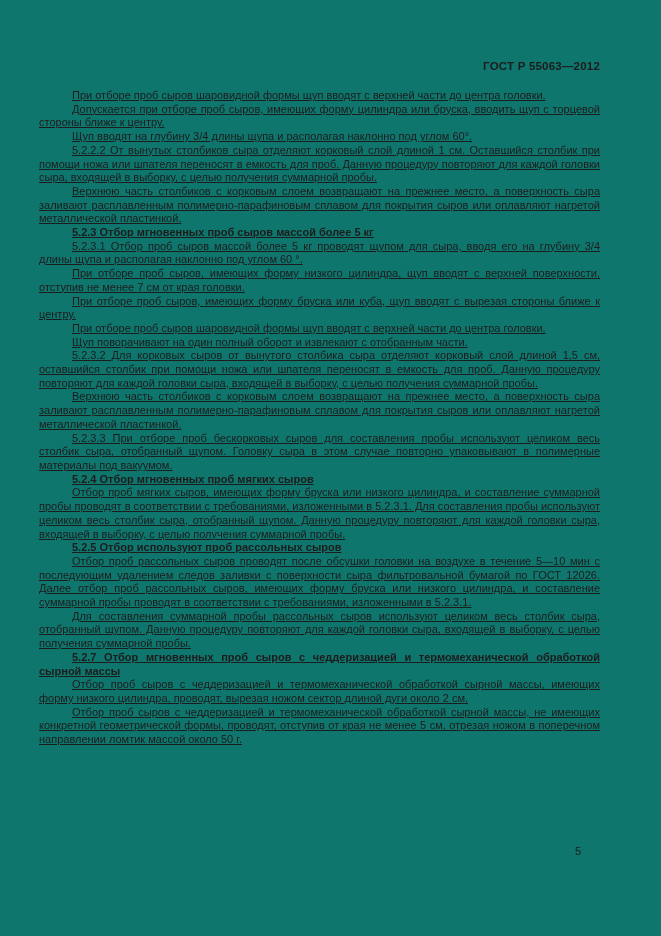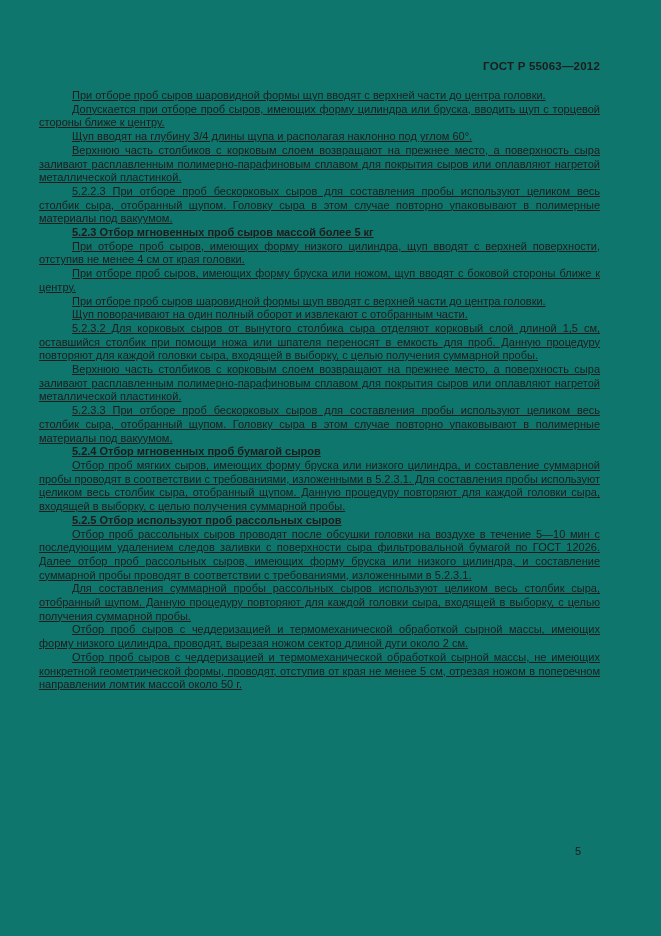--- a/index.html
+++ b/index.html
@@ -49,34 +49,36 @@
 <body>
 
 <div class="page">
 
   <div class="doc-header">ГОСТ Р 55063—2012</div>
 
   <div class="body-text">
     <p class="para">При отборе проб сыров шаровидной формы щуп вводят с верхней части до центра головки.</p>
     <p class="para">Допускается при отборе проб сыров, имеющих форму цилиндра или бруска, вводить щуп с торцевой стороны ближе к центру.</p>
     <p class="para">Щуп вводят на глубину 3/4 длины щупа и располагая наклонно под углом 60°.</p>
+    <p class="para">5.2.2.2 От вынутых столбиков сыра отделяют корковый слой длиной 1 см. Оставшийся столбик при помощи ножа или шпателя переносят в емкость для проб. Данную процедуру повторяют для каждой головки сыра, входящей в выборку, с целью получения суммарной пробы.</p>
     <p class="para">Верхнюю часть столбиков с корковым слоем возвращают на прежнее место, а поверхность сыра заливают расплавленным полимерно-парафиновым сплавом для покрытия сыров или оплавляют нагретой металлической пластинкой.</p>
-    <p class="para">5.2.2.3 При отборе проб бескорковых сыров для составления пробы используют целиком весь столбик сыра, отобранный щупом. Головку сыра в этом случае повторно упаковывают в полимерные материалы под вакуумом.</p>
     <p class="para heading">5.2.3 Отбор мгновенных проб сыров массой более 5 кг</p>
-    <p class="para">При отборе проб сыров, имеющих форму низкого цилиндра, щуп вводят с верхней поверхности, отступив не менее 4 см от края головки.</p>
-    <p class="para">При отборе проб сыров, имеющих форму бруска или ножом, щуп вводят с боковой стороны ближе к центру.</p>
+    <p class="para">5.2.3.1 Отбор проб сыров массой более 5 кг проводят щупом для сыра, вводя его на глубину 3/4 длины щупа и располагая наклонно под углом 60 °.</p>
+    <p class="para">При отборе проб сыров, имеющих форму низкого цилиндра, щуп вводят с верхней поверхности, отступив не менее 7 см от края головки.</p>
+    <p class="para">При отборе проб сыров, имеющих форму бруска или куба, щуп вводят с вырезая стороны ближе к центру.</p>
     <p class="para">При отборе проб сыров шаровидной формы щуп вводят с верхней части до центра головки.</p>
     <p class="para">Щуп поворачивают на один полный оборот и извлекают с отобранным части.</p>
     <p class="para">5.2.3.2 Для корковых сыров от вынутого столбика сыра отделяют корковый слой длиной 1,5 см, оставшийся столбик при помощи ножа или шпателя переносят в емкость для проб. Данную процедуру повторяют для каждой головки сыра, входящей в выборку, с целью получения суммарной пробы.</p>
     <p class="para">Верхнюю часть столбиков с корковым слоем возвращают на прежнее место, а поверхность сыра заливают расплавленным полимерно-парафиновым сплавом для покрытия сыров или оплавляют нагретой металлической пластинкой.</p>
     <p class="para">5.2.3.3 При отборе проб бескорковых сыров для составления пробы используют целиком весь столбик сыра, отобранный щупом. Головку сыра в этом случае повторно упаковывают в полимерные материалы под вакуумом.</p>
-    <p class="para heading">5.2.4 Отбор мгновенных проб бумагой сыров</p>
+    <p class="para heading">5.2.4 Отбор мгновенных проб мягких сыров</p>
     <p class="para">Отбор проб мягких сыров, имеющих форму бруска или низкого цилиндра, и составление суммарной пробы проводят в соответствии с требованиями, изложенными в 5.2.3.1. Для составления пробы используют целиком весь столбик сыра, отобранный щупом. Данную процедуру повторяют для каждой головки сыра, входящей в выборку, с целью получения суммарной пробы.</p>
     <p class="para heading">5.2.5 Отбор используют проб рассольных сыров</p>
     <p class="para">Отбор проб рассольных сыров проводят после обсушки головки на воздухе в течение 5—10 мин с последующим удалением следов заливки с поверхности сыра фильтровальной бумагой по ГОСТ 12026. Далее отбор проб рассольных сыров, имеющих форму бруска или низкого цилиндра, и составление суммарной пробы проводят в соответствии с требованиями, изложенными в 5.2.3.1.</p>
     <p class="para">Для составления суммарной пробы рассольных сыров используют целиком весь столбик сыра, отобранный щупом. Данную процедуру повторяют для каждой головки сыра, входящей в выборку, с целью получения суммарной пробы.</p>
+    <p class="para heading">5.2.7 Отбор мгновенных проб сыров с чеддеризацией и термомеханической обработкой сырной массы</p>
     <p class="para">Отбор проб сыров с чеддеризацией и термомеханической обработкой сырной массы, имеющих форму низкого цилиндра, проводят, вырезая ножом сектор длиной дуги около 2 см.</p>
     <p class="para">Отбор проб сыров с чеддеризацией и термомеханической обработкой сырной массы, не имеющих конкретной геометрической формы, проводят, отступив от края не менее 5 см, отрезая ножом в поперечном направлении ломтик массой около 50 г.</p>
   </div>
 
   <div class="page-number">5</div>
 
 </div>
 
 </body></html>

